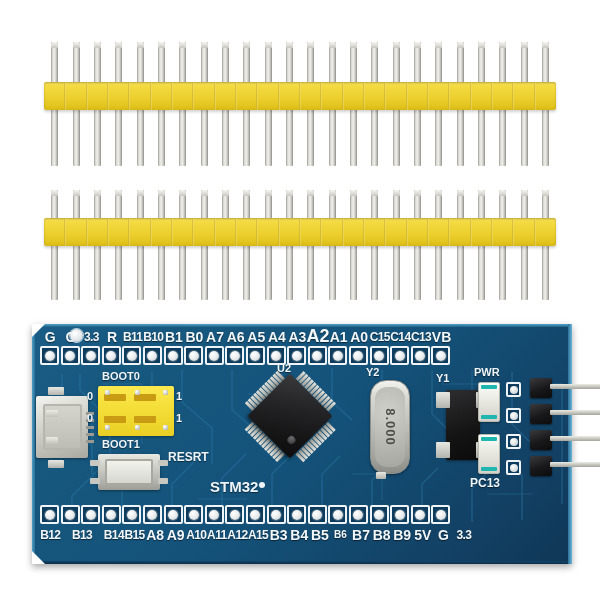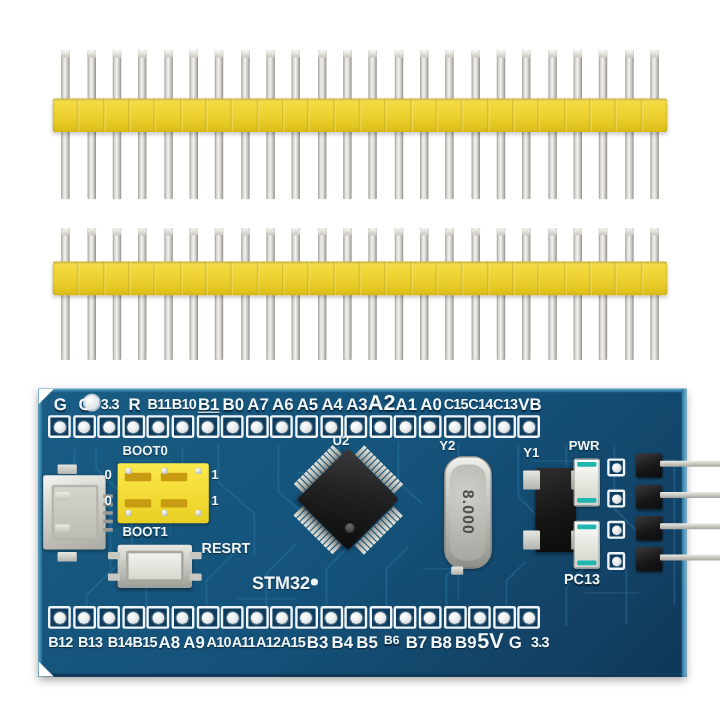--- a/index.html
+++ b/index.html
@@ -332,21 +332,21 @@
     <div class="chamfer-tl"></div>
     <div class="chamfer-bl"></div>
 
     <div class="lbl-row" id="top-labels" style="left:8px;top:4px;height:17px;">
         <div class="lbl" style="width: 20.6px; font-size: 14px;">G</div>
         <div class="lbl" style="width: 20.6px; font-size: 14px;">G</div>
         <div class="lbl" style="width: 20.6px; font-size: 12px; letter-spacing: -0.6px;">3.3</div>
         <div class="lbl" style="width: 20.6px; font-size: 14px;">R</div>
         <div class="lbl" style="width: 20.6px; font-size: 12px; letter-spacing: -0.6px;">B11</div>
         <div class="lbl" style="width: 20.6px; font-size: 12px; letter-spacing: -0.6px;">B10</div>
-        <div class="lbl" style="width: 20.6px; font-size: 14px; text-decoration: underline;">B1</div>
+        <div class="lbl" style="width: 20.6px; font-size: 14px;">B1</div>
         <div class="lbl" style="width: 20.6px; font-size: 14px;">B0</div>
         <div class="lbl" style="width: 20.6px; font-size: 14px;">A7</div>
         <div class="lbl" style="width: 20.6px; font-size: 14px;">A6</div>
         <div class="lbl" style="width: 20.6px; font-size: 14px;">A5</div>
         <div class="lbl" style="width: 20.6px; font-size: 14px;">A4</div>
         <div class="lbl" style="width: 20.6px; font-size: 14px;">A3</div>
         <div class="lbl" style="width: 20.6px; font-size: 18px;">A2</div>
         <div class="lbl" style="width: 20.6px; font-size: 14px;">A1</div>
         <div class="lbl" style="width: 20.6px; font-size: 14px;">A0</div>
         <div class="lbl" style="width: 20.6px; font-size: 12px; letter-spacing: -0.6px;">C15</div>
@@ -398,37 +398,37 @@
         <div class="pad"></div>
         <div class="pad"></div>
         <div class="pad"></div>
         <div class="pad"></div>
         <div class="pad"></div>
         <div class="pad"></div>
       </div>
 
     <div class="lbl-row" id="bot-labels" style="left:8px;top:202px;height:17px;">
         <div class="lbl" style="width: 20.6px; font-size: 12px; letter-spacing: -0.6px;">B12</div>
-        <div class="lbl" style="width: 29px; font-size: 12px; letter-spacing: -0.6px;">B13</div>
+        <div class="lbl" style="width: 43px; font-size: 12px; letter-spacing: -0.6px;">B13</div>
         <div class="lbl" style="width: 20.6px; font-size: 12px; letter-spacing: -0.6px;">B14</div>
         <div class="lbl" style="width: 20.6px; font-size: 12px; letter-spacing: -0.6px;">B15</div>
         <div class="lbl" style="width: 20.6px; font-size: 14px;">A8</div>
         <div class="lbl" style="width: 20.6px; font-size: 14px;">A9</div>
         <div class="lbl" style="width: 20.6px; font-size: 12px; letter-spacing: -0.6px;">A10</div>
         <div class="lbl" style="width: 20.6px; font-size: 12px; letter-spacing: -0.6px;">A11</div>
         <div class="lbl" style="width: 20.6px; font-size: 12px; letter-spacing: -0.6px;">A12</div>
         <div class="lbl" style="width: 20.6px; font-size: 12px; letter-spacing: -0.6px;">A15</div>
         <div class="lbl" style="width: 20.6px; font-size: 14px;">B3</div>
         <div class="lbl" style="width: 20.6px; font-size: 14px;">B4</div>
         <div class="lbl" style="width: 20.6px; font-size: 14px;">B5</div>
         <div class="lbl" style="width: 20.6px; font-size: 10px;">B6</div>
         <div class="lbl" style="width: 20.6px; font-size: 14px;">B7</div>
         <div class="lbl" style="width: 20.6px; font-size: 14px;">B8</div>
         <div class="lbl" style="width: 20.6px; font-size: 14px;">B9</div>
-        <div class="lbl" style="width: 20.6px; font-size: 18px; text-align: center;">5V</div>
+        <div class="lbl" style="width: 20.6px; font-size: 14px; text-align: center;">5V</div>
         <div class="lbl" style="width: 20.6px; font-size: 14px;">G</div>
         <div class="lbl" style="width: 20.6px; font-size: 12px; letter-spacing: -0.6px;">3.3</div>
       </div>
 
     <div id="usb" style="left:4px;top:72px;width:52px;height:62px;">
       <div class="slot"></div>
       <div class="tab" style="top:14px;"></div>
       <div class="tab" style="bottom:14px;"></div>
       <div class="pins">
         <div class="pin" style="top:0;"></div>

